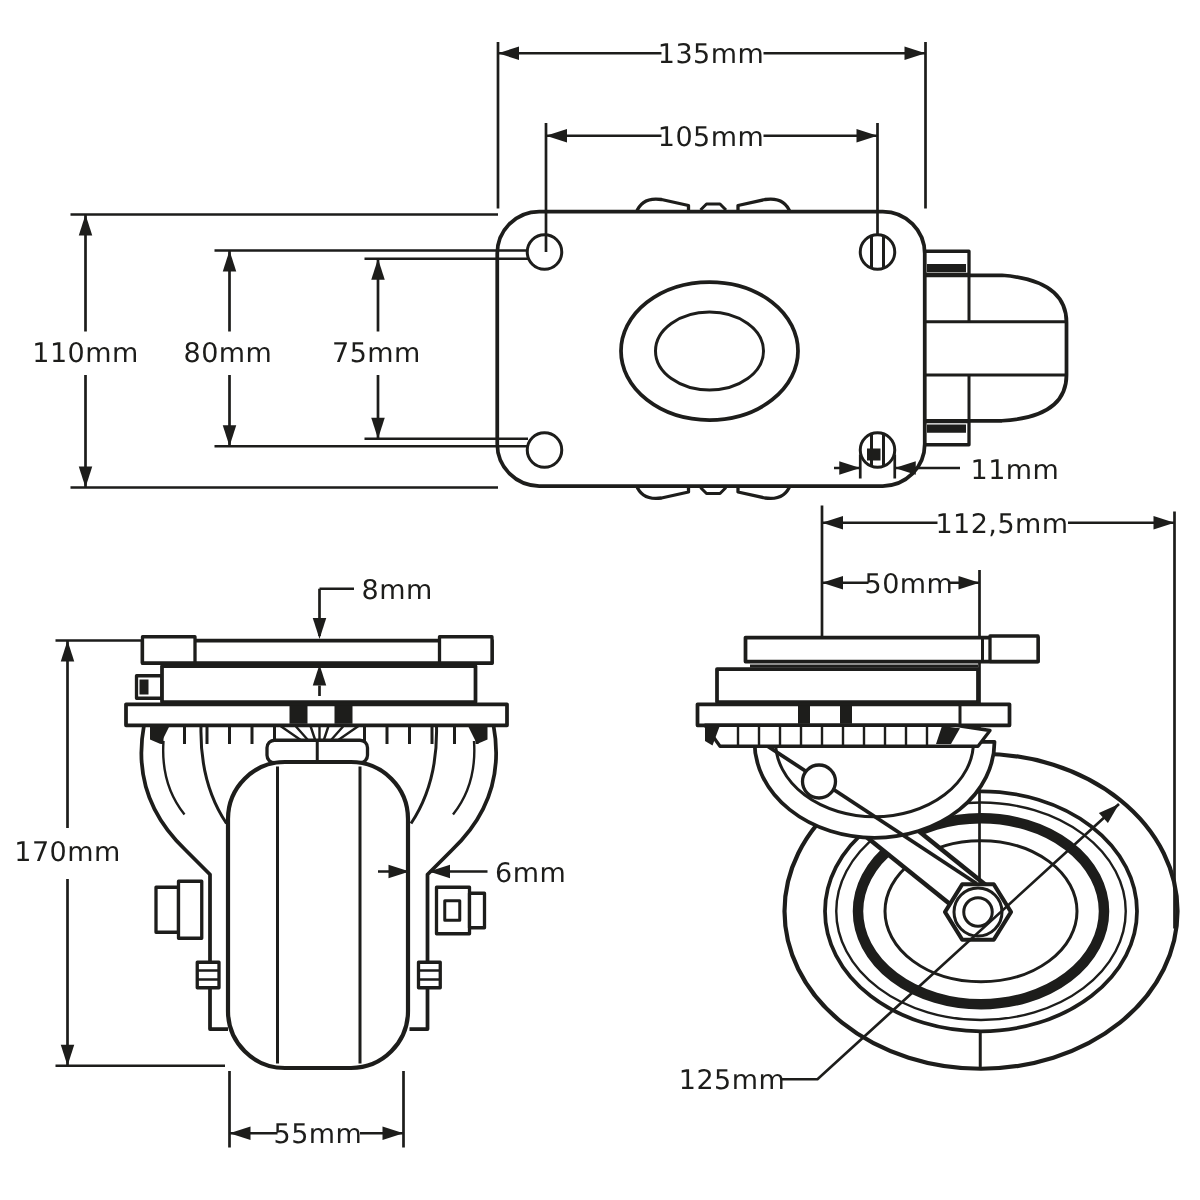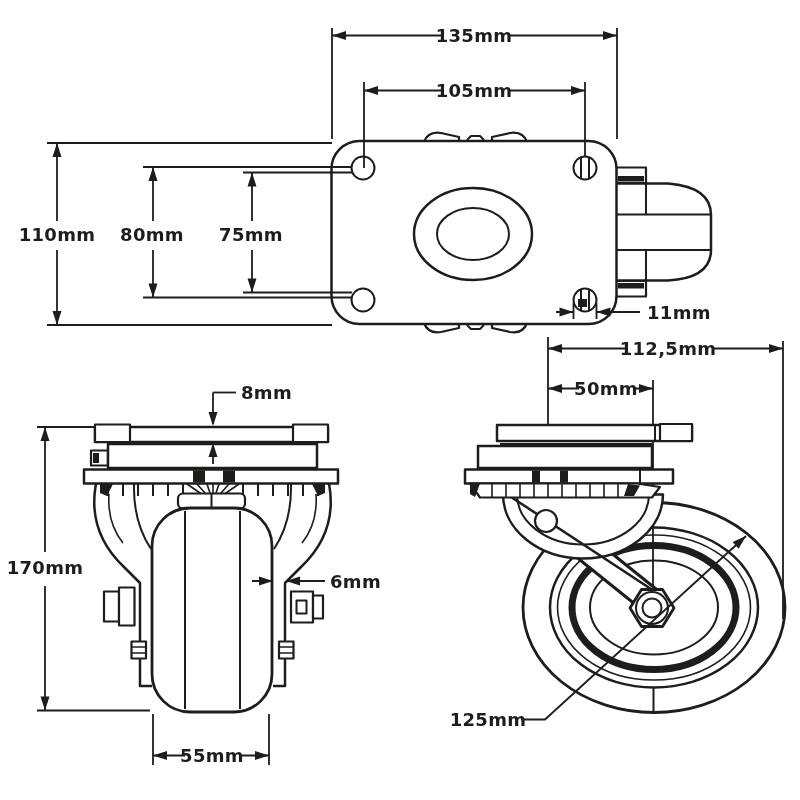--- a/index.html
+++ b/index.html
@@ -1,16 +1,16 @@
 <!DOCTYPE html>
 <html><head>
 <meta charset="utf-8">
 <style>
   html,body{margin:0;padding:0;background:#fff;}
-  .stage{width:800px;height:800px;position:relative;background:#1d4ed8;overflow:hidden;font-weight:bold;}
+  .stage{width:800px;height:800px;position:relative;background:#1d4ed8;overflow:hidden;}
   svg{display:block;}
   .ln{stroke:#1d1d1b;fill:none;stroke-width:2.5;stroke-linejoin:round;stroke-linecap:butt;}
   .ln2{stroke:#1d1d1b;fill:none;stroke-width:2;stroke-linejoin:round;}
   .thin{stroke:#1d1d1b;fill:none;stroke-width:1.6;}
   .thick{stroke:#1d1d1b;fill:none;stroke-width:7;}
   .wht{fill:#ffffff;stroke:#1d1d1b;stroke-width:2.5;stroke-linejoin:round;}
   .wht2{fill:#ffffff;stroke:#1d1d1b;stroke-width:2.2;stroke-linejoin:round;}
   .dim{stroke:#1d1d1b;fill:none;stroke-width:1.8;}
   .ah{fill:#1d1d1b;stroke:none;}
   .dk{fill:#1d1d1b;stroke:none;}

